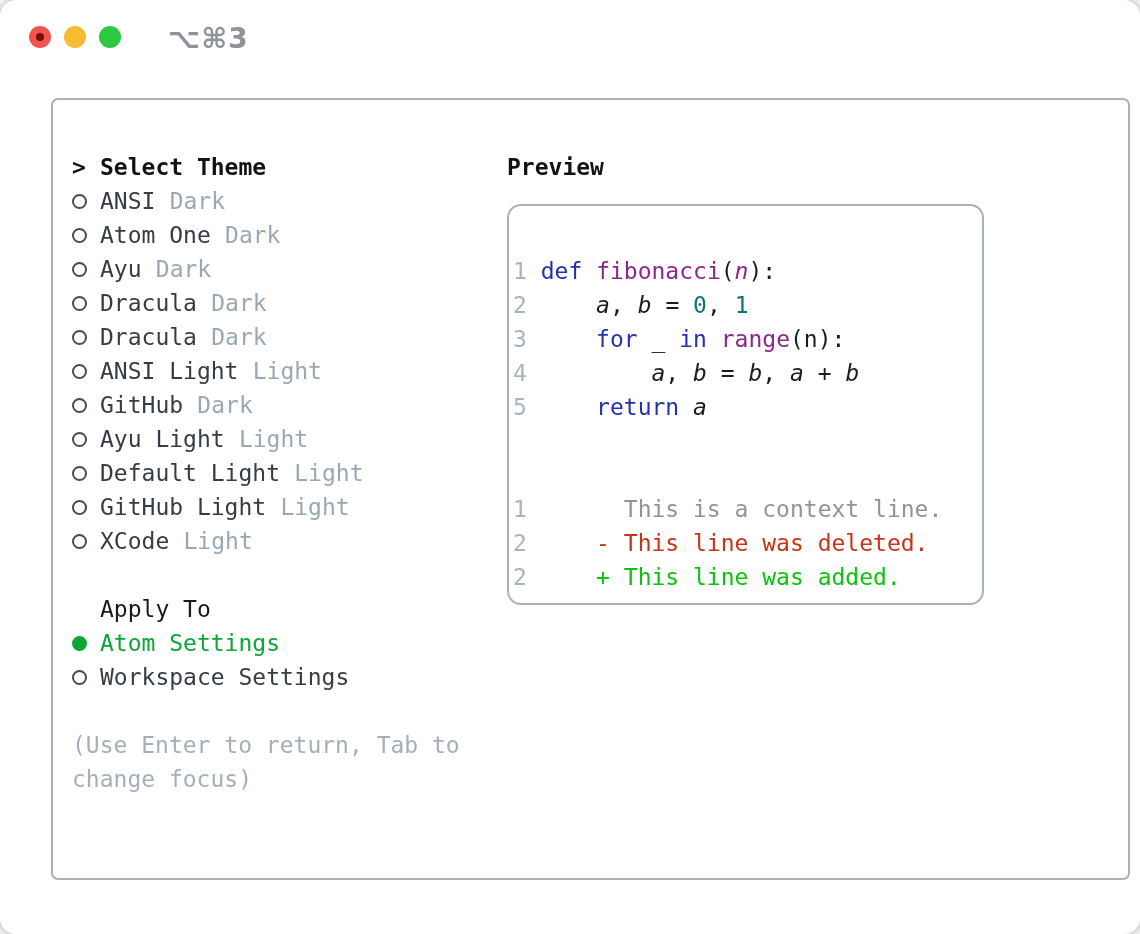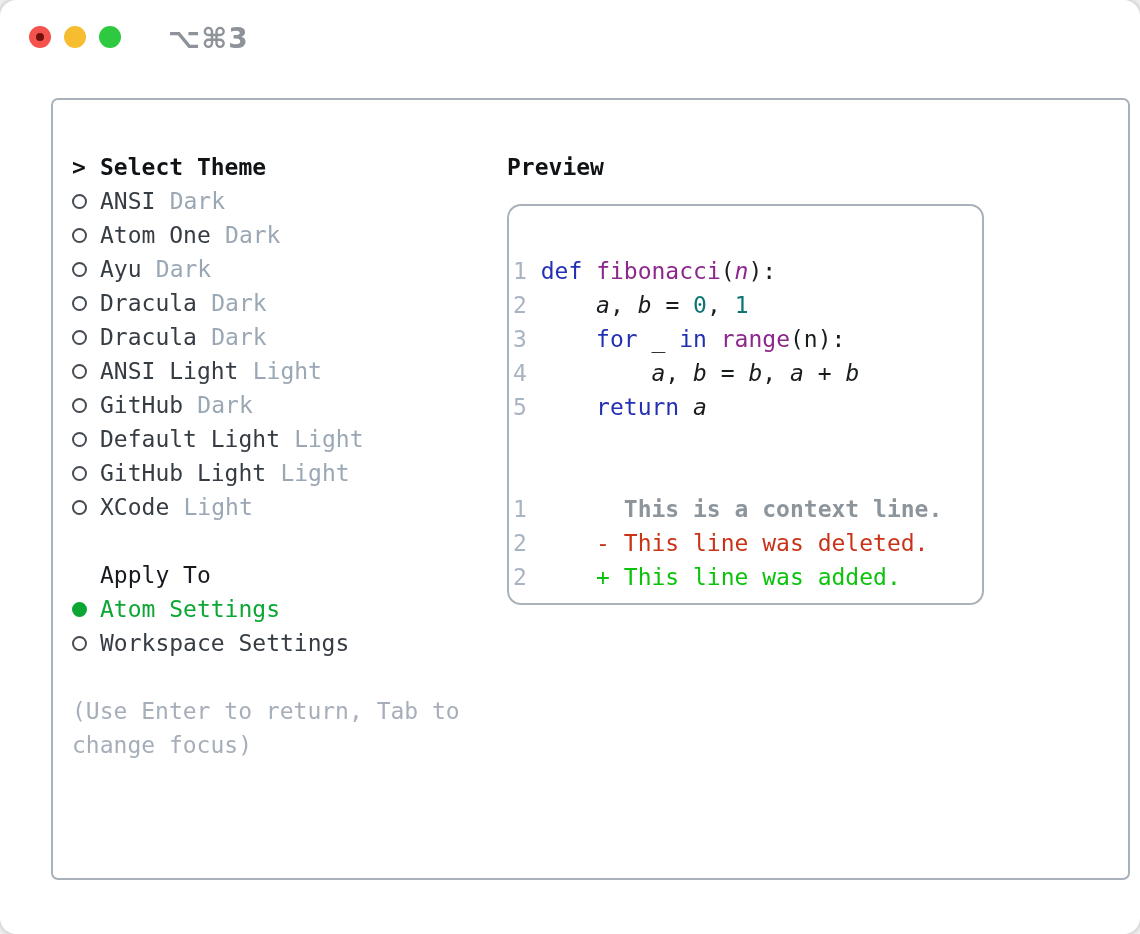--- a/index.html
+++ b/index.html
@@ -45,21 +45,21 @@
     padding:48px 4px 0 4px;overflow:hidden;
   }
   .pline{height:34px;line-height:34px;white-space:pre;font-size:23px;}
   .lnum{color:var(--lineno_gray);}
   .diffblock{margin-top:68px;}
   .tok.pln{color:var(--code_black);}
   .tok.kw{color:var(--kw_blue);}
   .tok.typ{color:var(--type_purple);}
   .tok.lit{color:var(--literal_teal);}
   .tok.ita{font-style:italic;}
-  .tok.ctx{color:var(--context_gray);font-weight:bold;}
+  .tok.ctx{color:var(--context_gray);}
   .tok.del{color:var(--deleted_red);}
   .tok.add{color:var(--added_green);}
 </style>
 </head>
 <body>
 
 <div class="window">
 
   <div class="titlebar">
     <span class="dot red">
@@ -77,20 +77,21 @@
         <span class="marker arrow">&gt;</span><span class="h">Select Theme</span>
       </div>
       <div id="themes">
           <div class="row theme-row"><span class="marker"><span class="ring"></span></span><span class="tname">ANSI</span><span class="ttag">Dark</span></div>
           <div class="row theme-row"><span class="marker"><span class="ring"></span></span><span class="tname">Atom One</span><span class="ttag">Dark</span></div>
           <div class="row theme-row"><span class="marker"><span class="ring"></span></span><span class="tname">Ayu</span><span class="ttag">Dark</span></div>
           <div class="row theme-row"><span class="marker"><span class="ring"></span></span><span class="tname">Dracula</span><span class="ttag">Dark</span></div>
           <div class="row theme-row"><span class="marker"><span class="ring"></span></span><span class="tname">Dracula</span><span class="ttag">Dark</span></div>
           <div class="row theme-row"><span class="marker"><span class="ring"></span></span><span class="tname">ANSI Light</span><span class="ttag">Light</span></div>
           <div class="row theme-row"><span class="marker"><span class="ring"></span></span><span class="tname">GitHub</span><span class="ttag">Dark</span></div>
+          <div class="row theme-row"><span class="marker"><span class="ring"></span></span><span class="tname">Ayu Light</span><span class="ttag">Light</span></div>
           <div class="row theme-row"><span class="marker"><span class="ring"></span></span><span class="tname">Default Light</span><span class="ttag">Light</span></div>
           <div class="row theme-row"><span class="marker"><span class="ring"></span></span><span class="tname">GitHub Light</span><span class="ttag">Light</span></div>
           <div class="row theme-row"><span class="marker"><span class="ring"></span></span><span class="tname">XCode</span><span class="ttag">Light</span></div>
         </div>
       <div class="row"></div>
       <div class="row applyto">
         <span class="marker"></span><span class="al">Apply To</span>
       </div>
       <div id="applyopts">
           <div class="row theme-row selected"><span class="marker"><span class="ring filled"></span></span><span class="tname">Atom Settings</span></div>

